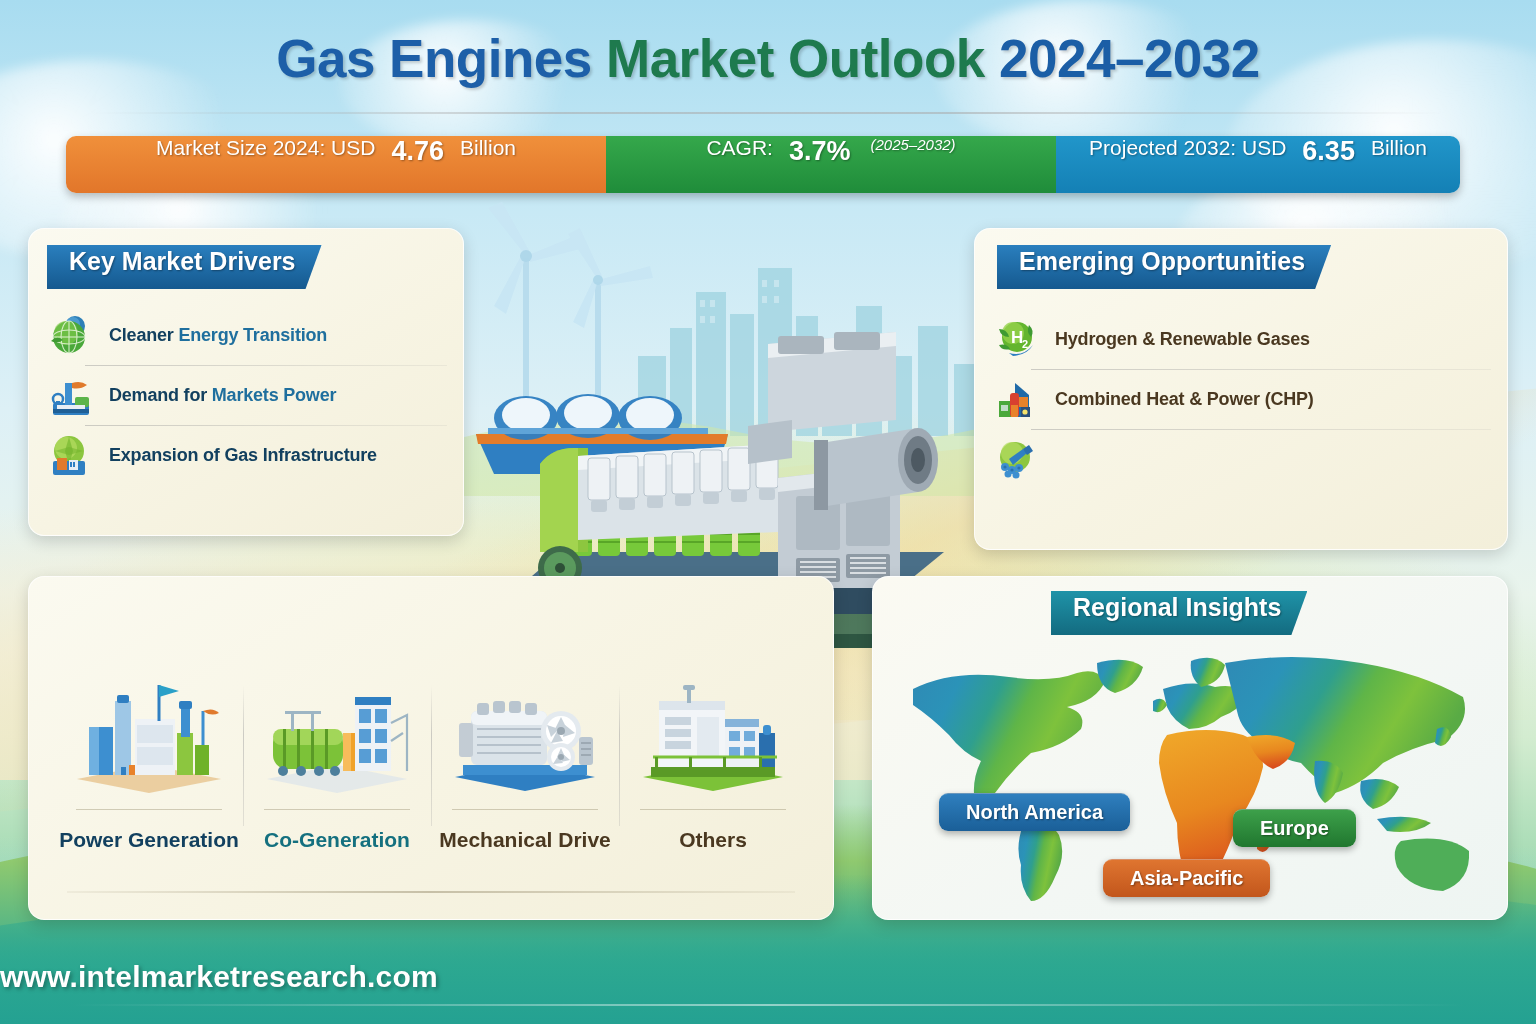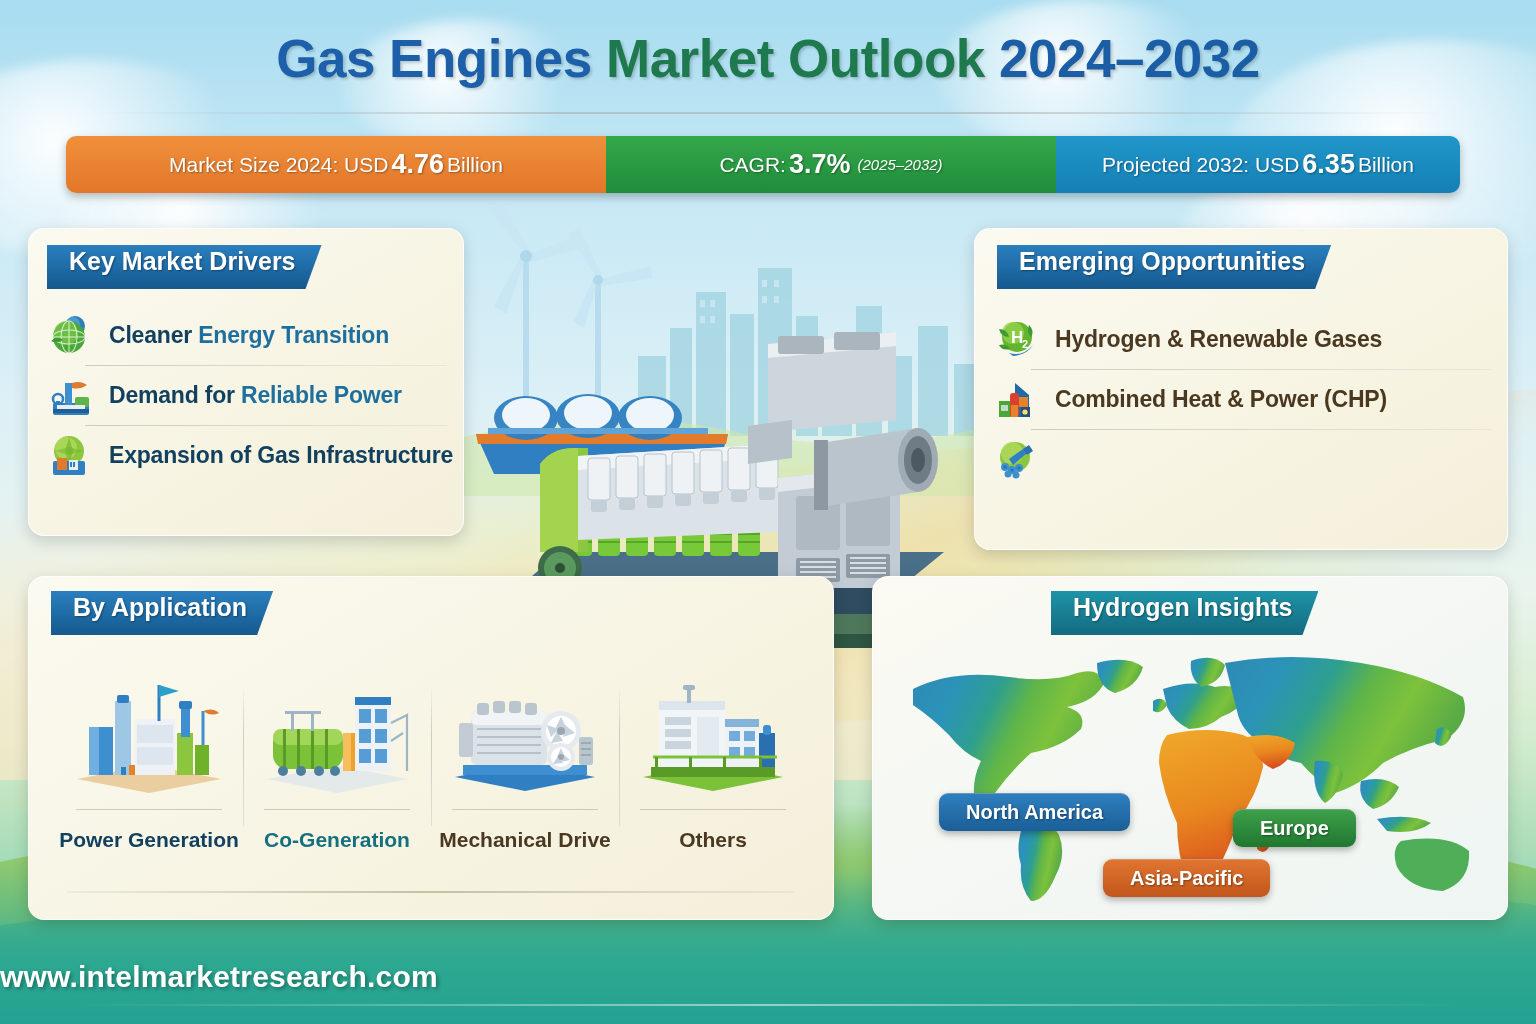--- a/index.html
+++ b/index.html
@@ -77,22 +77,22 @@
     position:absolute; top:112px; left:90px; right:90px; height:2px;
     background: linear-gradient(90deg, rgba(255,255,255,0), rgba(170,170,170,.55) 35%, rgba(170,170,170,.55) 65%, rgba(255,255,255,0));
   }
 
   
   .stats {
     position:absolute; top:136px; left:66px; width:1394px; height:57px;
     display:flex; border-radius:10px; overflow:hidden;
     box-shadow: 0 4px 9px rgba(0,0,0,.25);
   }
-  .stat { display:flex; align-items:center; justify-content:center; color:#fff;
-          font-size:21px; text-shadow: 1px 1px 2px rgba(0,0,0,.35); white-space:nowrap; }
+  .stat { display:flex; justify-content:center; color:#fff;
+          font-size:21px; text-shadow: 1px 1px 2px rgba(0,0,0,.35); white-space:nowrap;gap:13px; }
   .stat b { font-size:27px; padding:0 3px; }
   .stat .sml { font-size:15px; padding-left:4px;font-style:italic; }
   .s-orange { flex: 0 0 540px; background: linear-gradient(180deg,#f0903b,#e2762a); }
   .s-green  { flex: 0 0 450px; background: linear-gradient(180deg,#35a84b,#1f8c3a); }
   .s-blue   { flex: 1 1 auto;  background: linear-gradient(180deg,#2196ca,#1480b5); }
 
   
   .card {
     position:absolute; border-radius:16px;
     background: linear-gradient(150deg,#fbfaf0 0%, #f7f4e3 55%, #f3efda 100%);
@@ -111,21 +111,21 @@
   .rib-teal { background: linear-gradient(180deg,#1f93a8,#136b80); }
 
   
   .featlist { position:absolute; left:0; right:0; }
   .feat { display:flex; align-items:center; gap:14px; padding: 6px 18px; position:relative; }
   .feat + .feat::before {
     content:""; position:absolute; top:0; left:56px; right:16px; height:1px;
     background: linear-gradient(90deg, rgba(150,150,150,.45), rgba(150,150,150,.12));
   }
   .feat-icon { width:48px; height:48px; flex:0 0 48px; position:relative; }
-  .feat-text { font-size:23px; font-weight:bold; white-space:nowrap; letter-spacing:-.2px; }
+  .feat-text { font-size:18px; font-weight:bold; white-space:nowrap; letter-spacing:-.2px; }
   .navy  { color:#12405f; }
   .lblue { color:#1f6f9e; }
   .brown { color:#4a3820; }
   .grn   { color:#1f7a44; }
   .teal  { color:#14707f; }
 
   
   .apps { position:absolute; left:26px; right:26px; top:90px; display:flex; }
   .app { flex:1; display:flex; flex-direction:column; align-items:center; position:relative;text-align:center; }
   .app + .app::before {
@@ -409,21 +409,21 @@
           <rect x="6" y="32" width="36" height="12" rx="2" fill="#2f7fc2"></rect>
           <rect x="6" y="38" width="36" height="4" fill="#1f5f96"></rect>
           <rect x="18" y="12" width="7" height="22" fill="#3d8fd0"></rect>
           <path d="M25 12 Q34 9 40 14 Q33 19 25 17 Z" fill="#e07a2c"></path>
           <rect x="28" y="26" width="14" height="10" rx="2" fill="#5cb44a"></rect>
           <circle cx="11" cy="28" r="5" fill="none" stroke="#2f7fc2" stroke-width="2.5"></circle>
           <rect x="9" y="30" width="4" height="8" fill="#2f7fc2"></rect>
           <rect x="10" y="34" width="28" height="4" fill="#e8eef4"></rect>
         </svg>
       </span>
-      <span class="feat-text"><span class="navy">Demand for </span><span class="lblue">Reliable Power</span></span>
+      <span class="feat-text"><span class="navy">Demand for </span><span class="lblue">Markets Power</span></span>
     </div>
 
     <div class="feat">
       <span class="feat-icon">
         <svg width="48" height="48" viewBox="0 0 48 48">
           <circle cx="22" cy="20" r="15" fill="#8cc63f"></circle>
           <circle cx="19" cy="17" r="11" fill="#b5dd63" opacity=".7"></circle>
           <path d="M22 6 L26 20 L22 34 L18 20 Z" fill="#6fb229" opacity=".6"></path>
           <path d="M8 20 L22 16 L36 20 L22 24 Z" fill="#6fb229" opacity=".5"></path>
           <rect x="6" y="30" width="32" height="14" rx="2" fill="#2f7fc2"></rect>
@@ -500,23 +500,20 @@
               <circle cx="26" cy="33" r="1.6"></circle>
           </g>
         </svg>
       </span>
     </div>
 
   </div>
 </div>
 
 <div class="card" style="left:28px; top:576px; width:806px; height:344px;">
-  <div class="ribbon rib-blue" style="left:22px; top:14px;">
-    <span>By Application</span>
-  </div>
 
   <div class="apps">
 
     <div class="app">
       <span class="app-img">
         <svg width="172" height="132" viewBox="0 0 172 132">
           <path d="M14 112 L86 126 L158 112 L86 98 Z" fill="#e4b87a" opacity=".65"></path>
           <rect x="26" y="60" width="24" height="48" fill="#3d8fd0"></rect>
           <rect x="26" y="60" width="10" height="48" fill="#6fb0e0"></rect>
           <rect x="52" y="34" width="16" height="74" fill="#9ec7e6"></rect>
@@ -673,21 +670,21 @@
       <span class="app-rule"></span>
       <span class="app-label brown">Others</span>
     </div>
 
   </div>
   <div class="apps-baseline"></div>
 </div>
 
 <div class="card" style="left:872px; top:576px; width:636px; height:344px; background:linear-gradient(150deg,#fbfaf2 0%,#f3f7f4 60%,#eef5f2 100%);">
   <div class="ribbon rib-teal" style="left:178px; top:14px;">
-    <span>Hydrogen Insights</span>
+    <span>Regional Insights</span>
   </div>
 
   <div class="map-wrap">
     <svg width="604" height="268" viewBox="0 0 604 268" xmlns="http://www.w3.org/2000/svg">
       <defs>
         <linearGradient id="mapGrad" x1="0" y1="0" x2="1" y2="0.35">
           <stop offset="0%" stop-color="#2f8ab5"></stop>
           <stop offset="24%" stop-color="#2b93b8"></stop>
           <stop offset="44%" stop-color="#2f9f8e"></stop>
           <stop offset="60%" stop-color="#5fb548"></stop>

